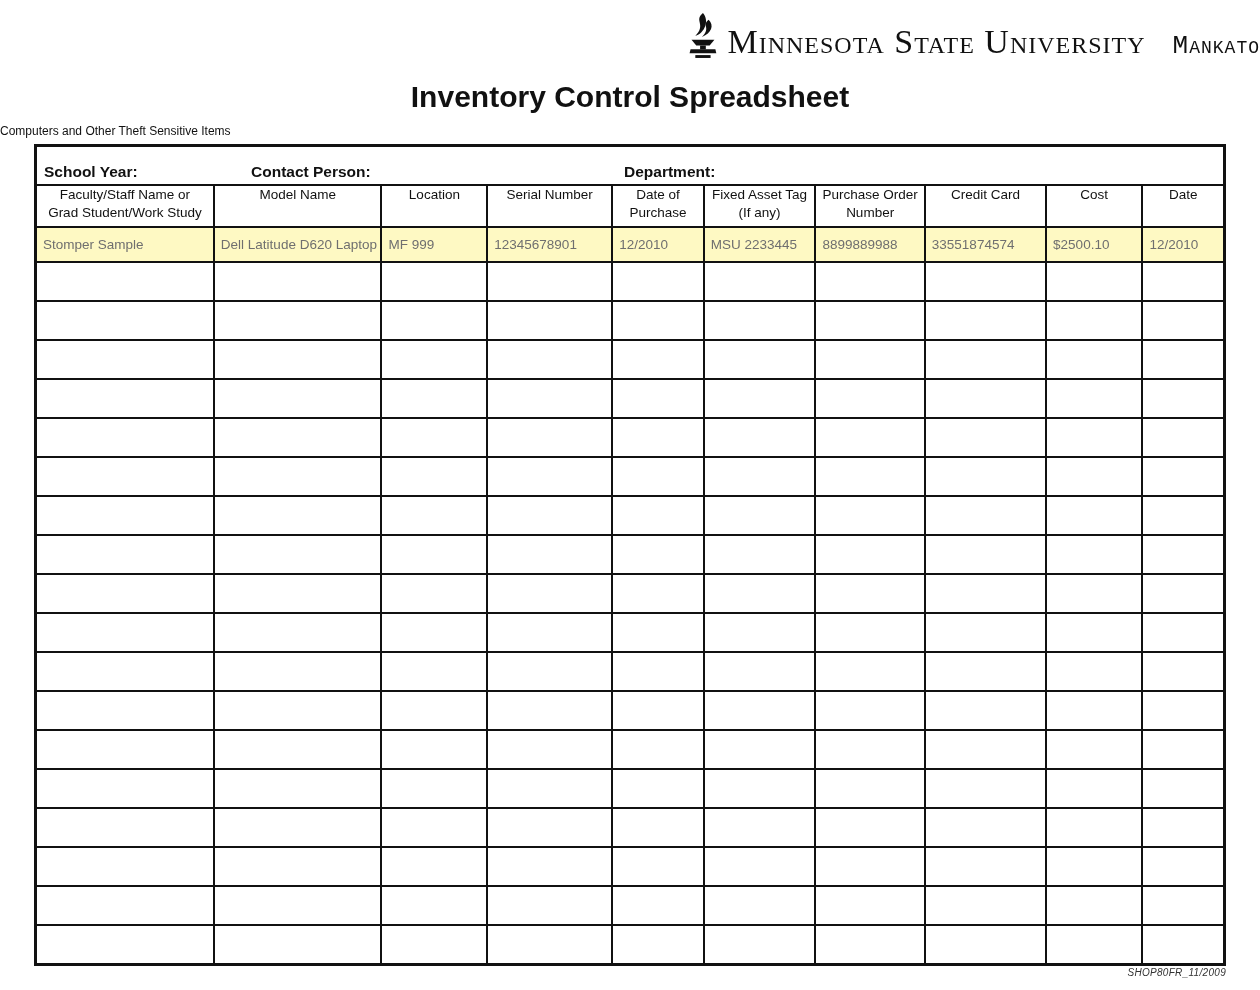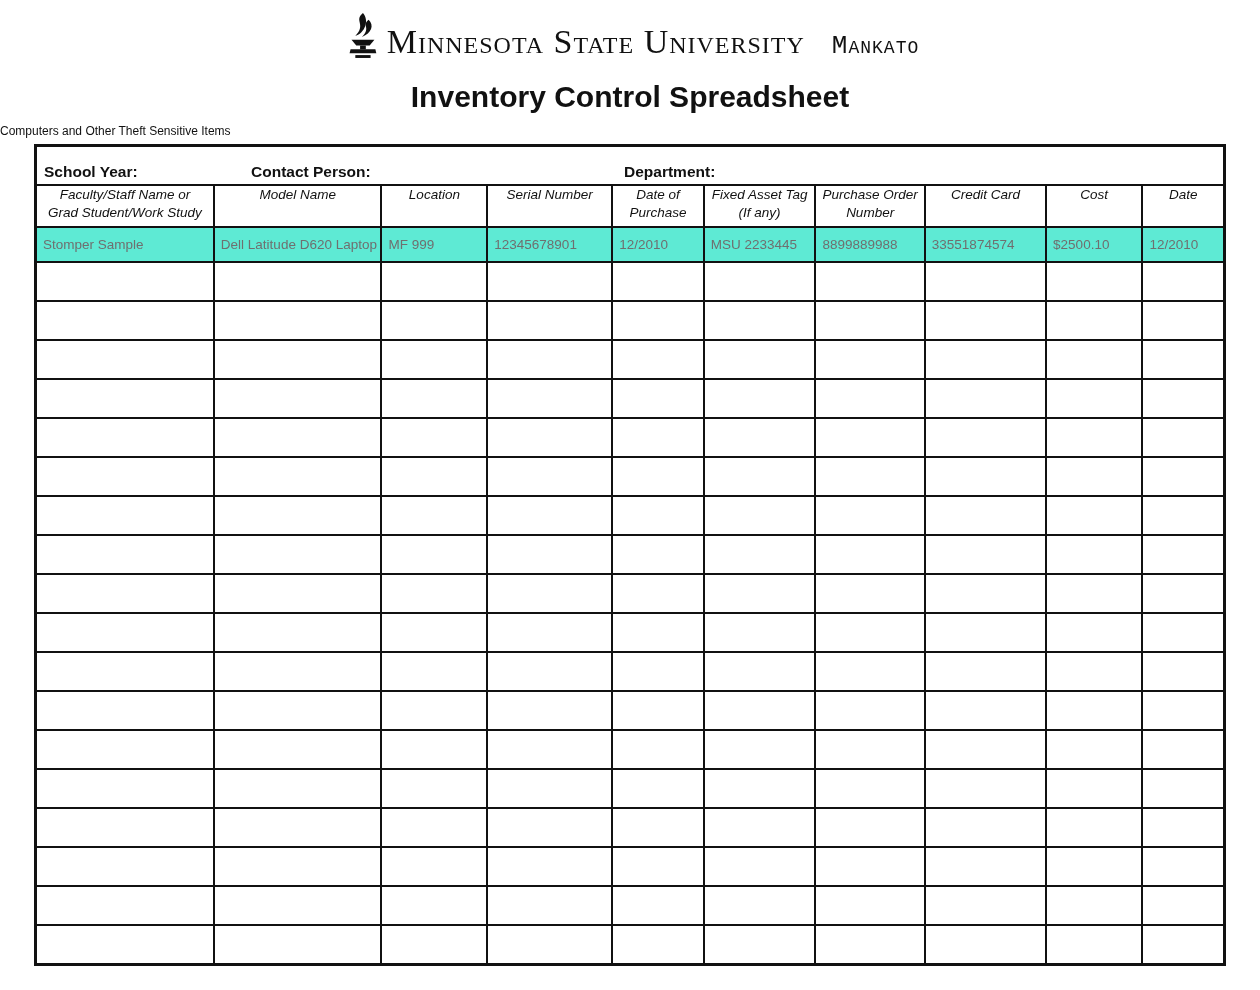--- a/index.html
+++ b/index.html
@@ -9,21 +9,21 @@
     height: 990px;
     background: #ffffff;
     font-family: "Liberation Sans", sans-serif;
     color: #111111;
     overflow: hidden;
   }
 
   
   .brand {
     display: flex;
-    justify-content: center;
+    justify-content: flex-end;
     align-items: flex-end;
     padding-top: 13px;
     gap: 4px;
   }
   .torch { width: 42px; height: 46px; flex: 0 0 auto; margin-bottom: 0px; }
   .wordmark { display: flex; align-items: baseline; white-space: nowrap; }
   .uni-main {
     font-family: "Liberation Serif", serif;
     font-variant: small-caps;
     font-size: 34px;
@@ -79,25 +79,24 @@
 
   th.col-h {
     height: 40px;
     font-weight: normal;
     font-size: 13.5px;
     line-height: 1.3;
     text-align: center;
     vertical-align: top;
     padding-top: 5px;
     white-space: pre-line;
-    font-style: italic;
   }
   tr.sample td {
     height: 33px;
-    background: #5eead4;
+    background: #fef9c3;
     color: #6f6f6f;
     font-size: 13.5px;
     text-align: left;
     vertical-align: middle;
     padding-left: 6px;
     white-space: nowrap;
   }
   tr.empty td { height: 37px; background: #ffffff; }
 
   
@@ -400,14 +399,15 @@
           <td></td>
           <td></td>
           <td></td>
           <td></td>
           <td></td>
           <td></td>
         </tr>
       </tbody>
   </table>
 
+  <div class="form-code">SHOP80FR_11/2009</div>
 
 </div>
 
 </body></html>

